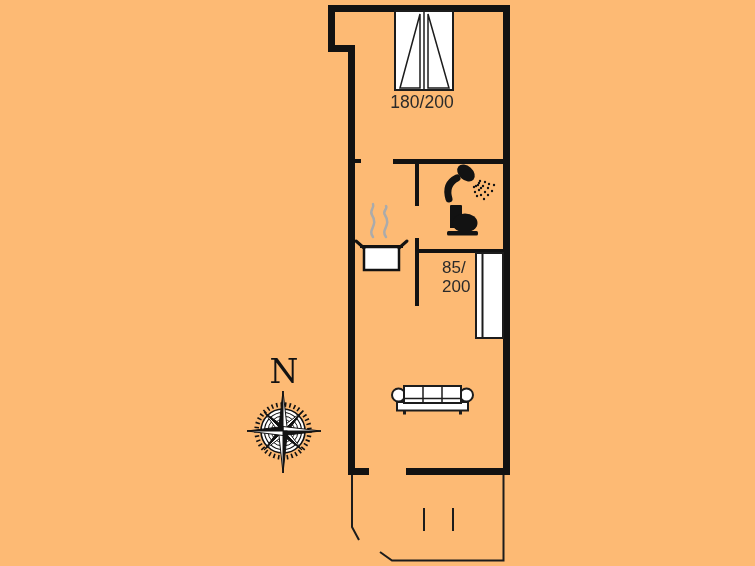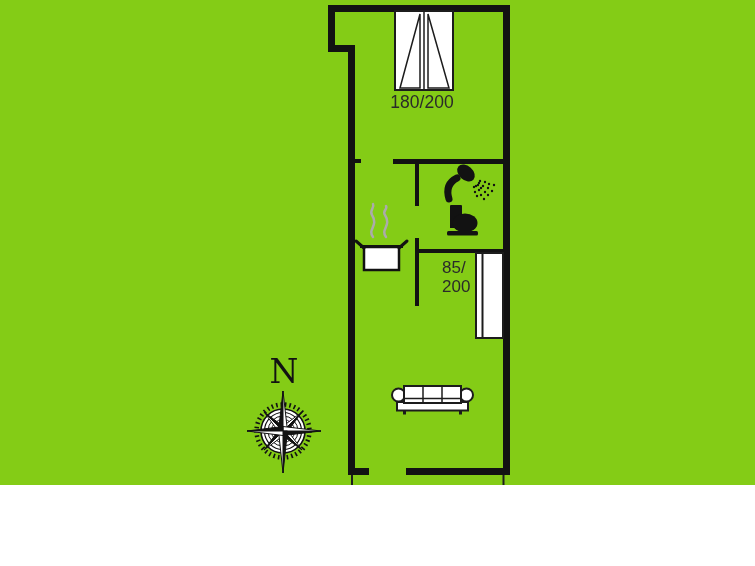--- a/index.html
+++ b/index.html
@@ -1,19 +1,19 @@
 <!DOCTYPE html>
 <html><head>
 <meta charset="utf-8">
 <style>
   html,body{margin:0;padding:0;background:#ffffff;}
   .canvas{
     position:relative;
-    width:755px;height:485px;
-    background:#84cc16;
+    width:755px;height:566px;
+    background:#fdba74;
     font-family:"Liberation Sans",sans-serif;
     overflow:hidden;
     text-decoration:underline;
   }
   svg{position:absolute;left:0;top:0;display:block;}
   .plan-label{
     font-family:"Liberation Sans",sans-serif;
     fill:#2a2a2a;
   }
   .compass-n{

